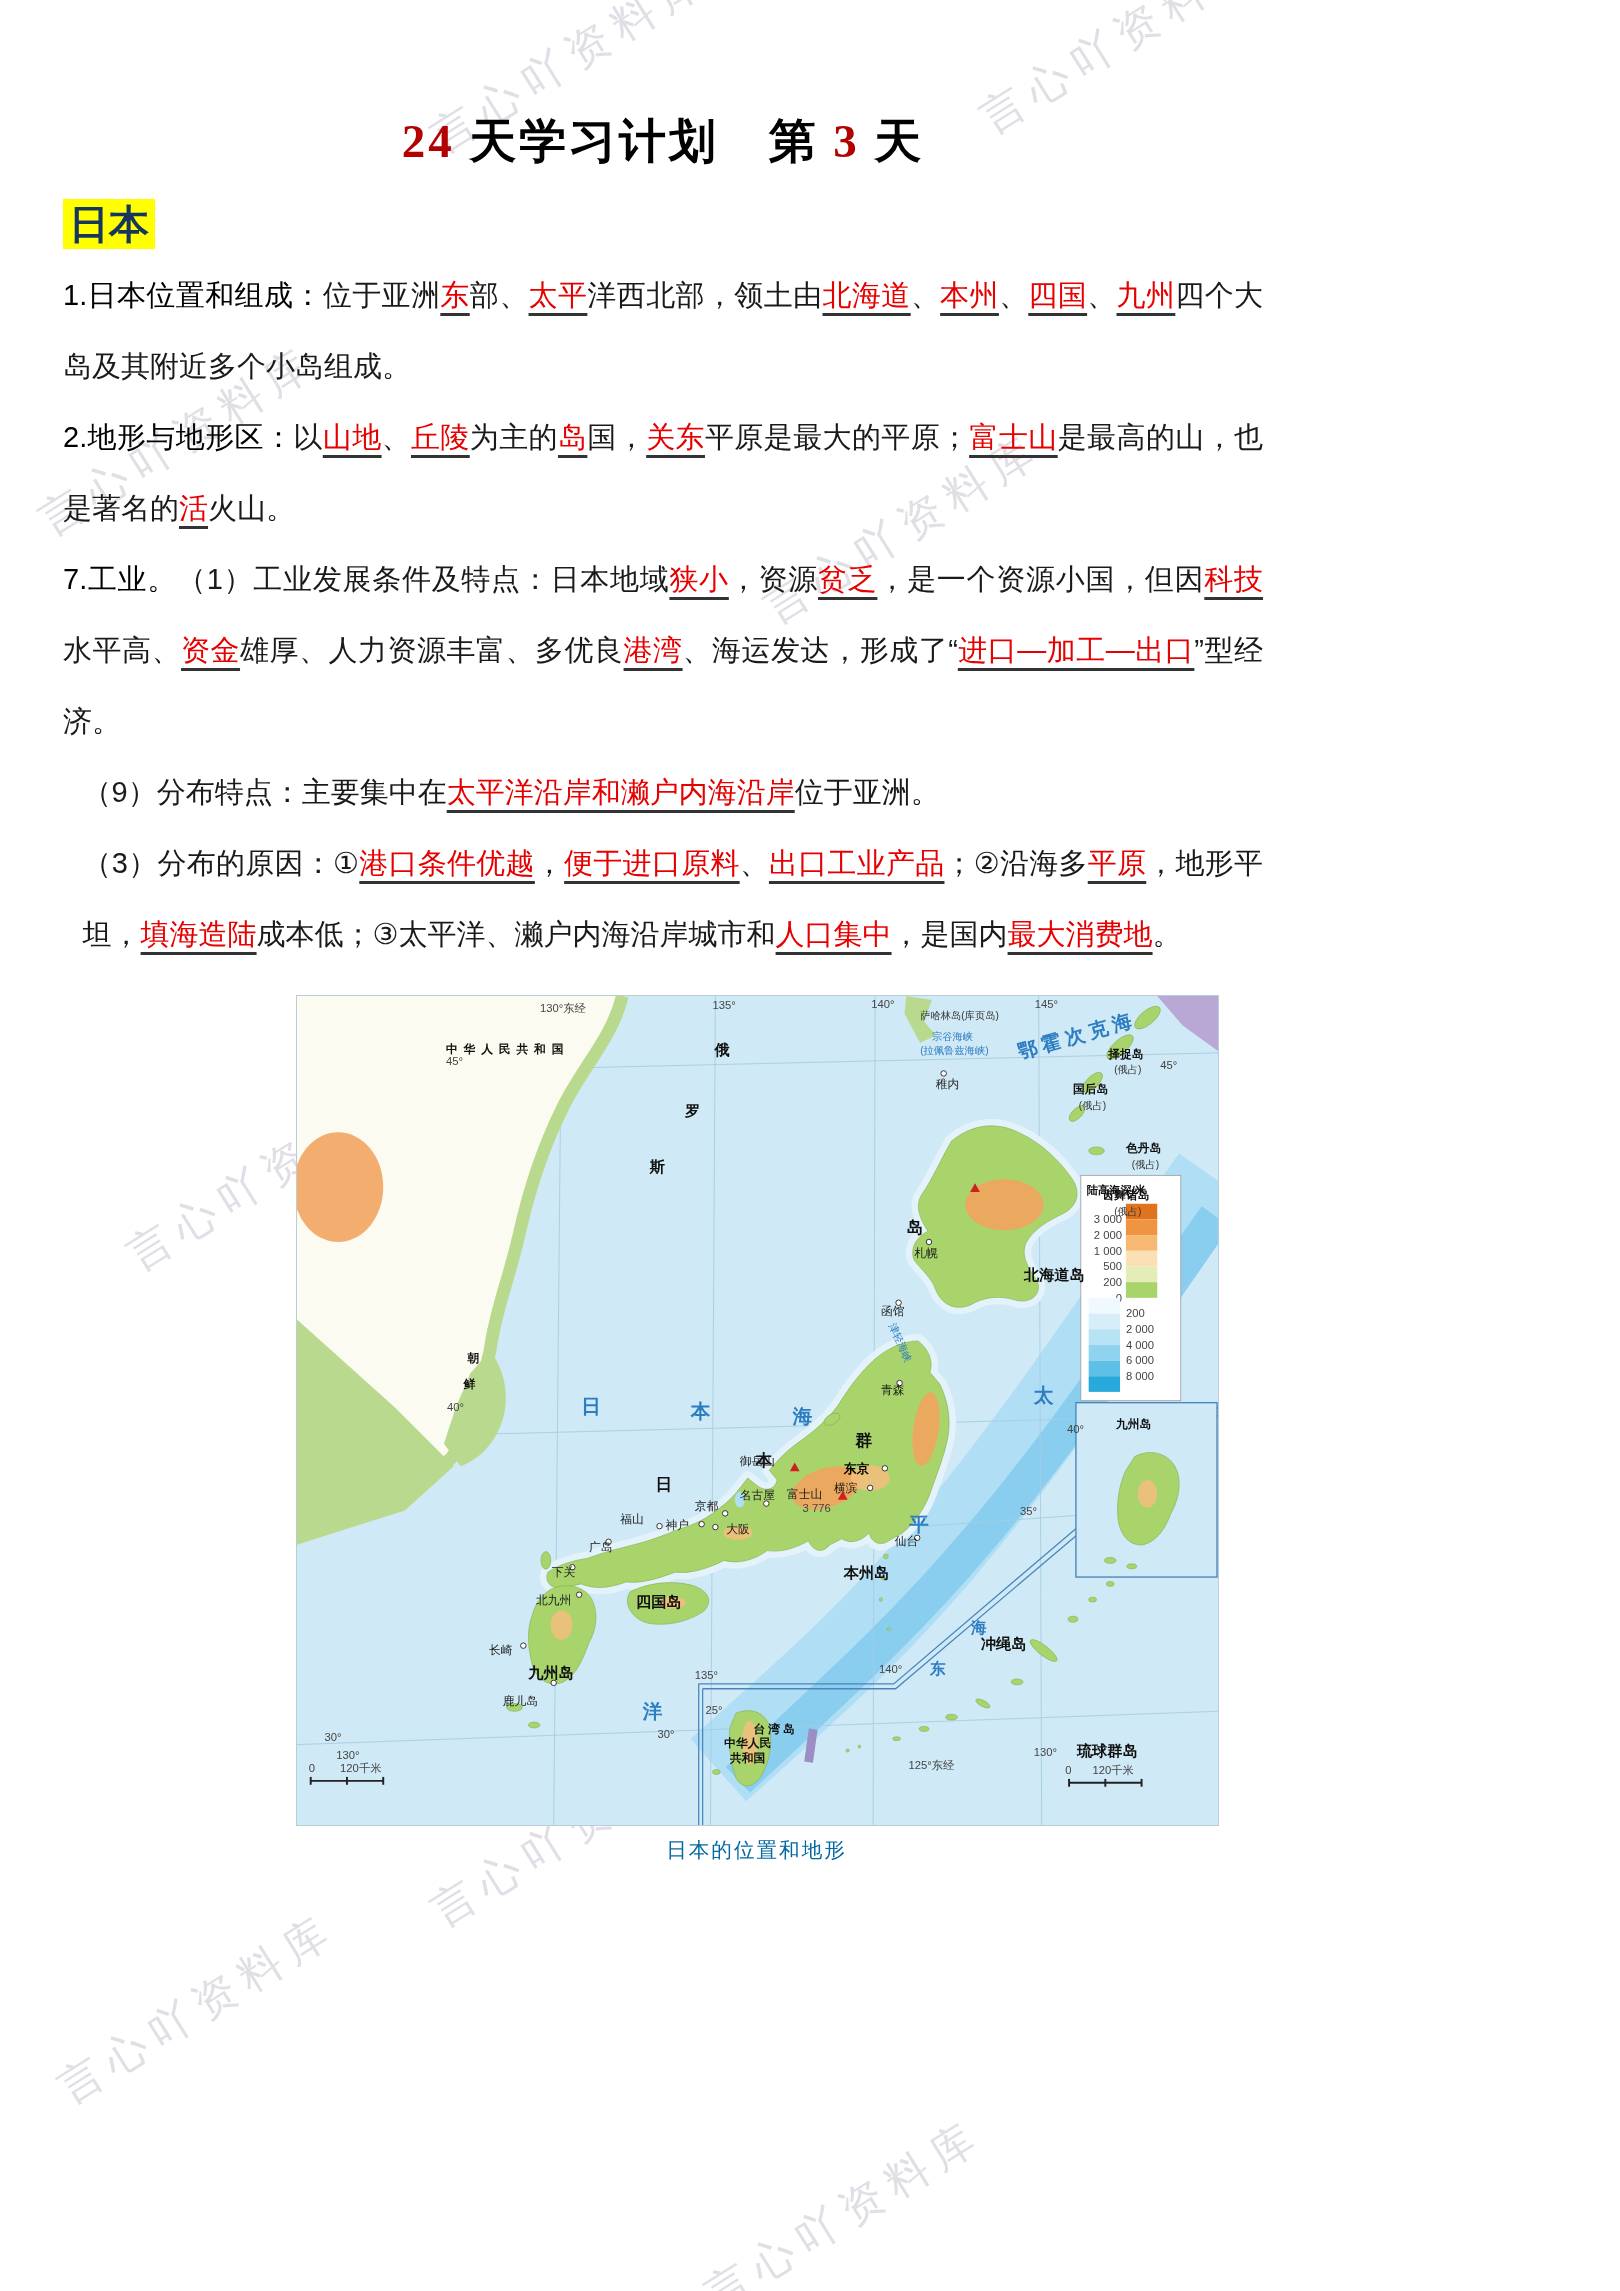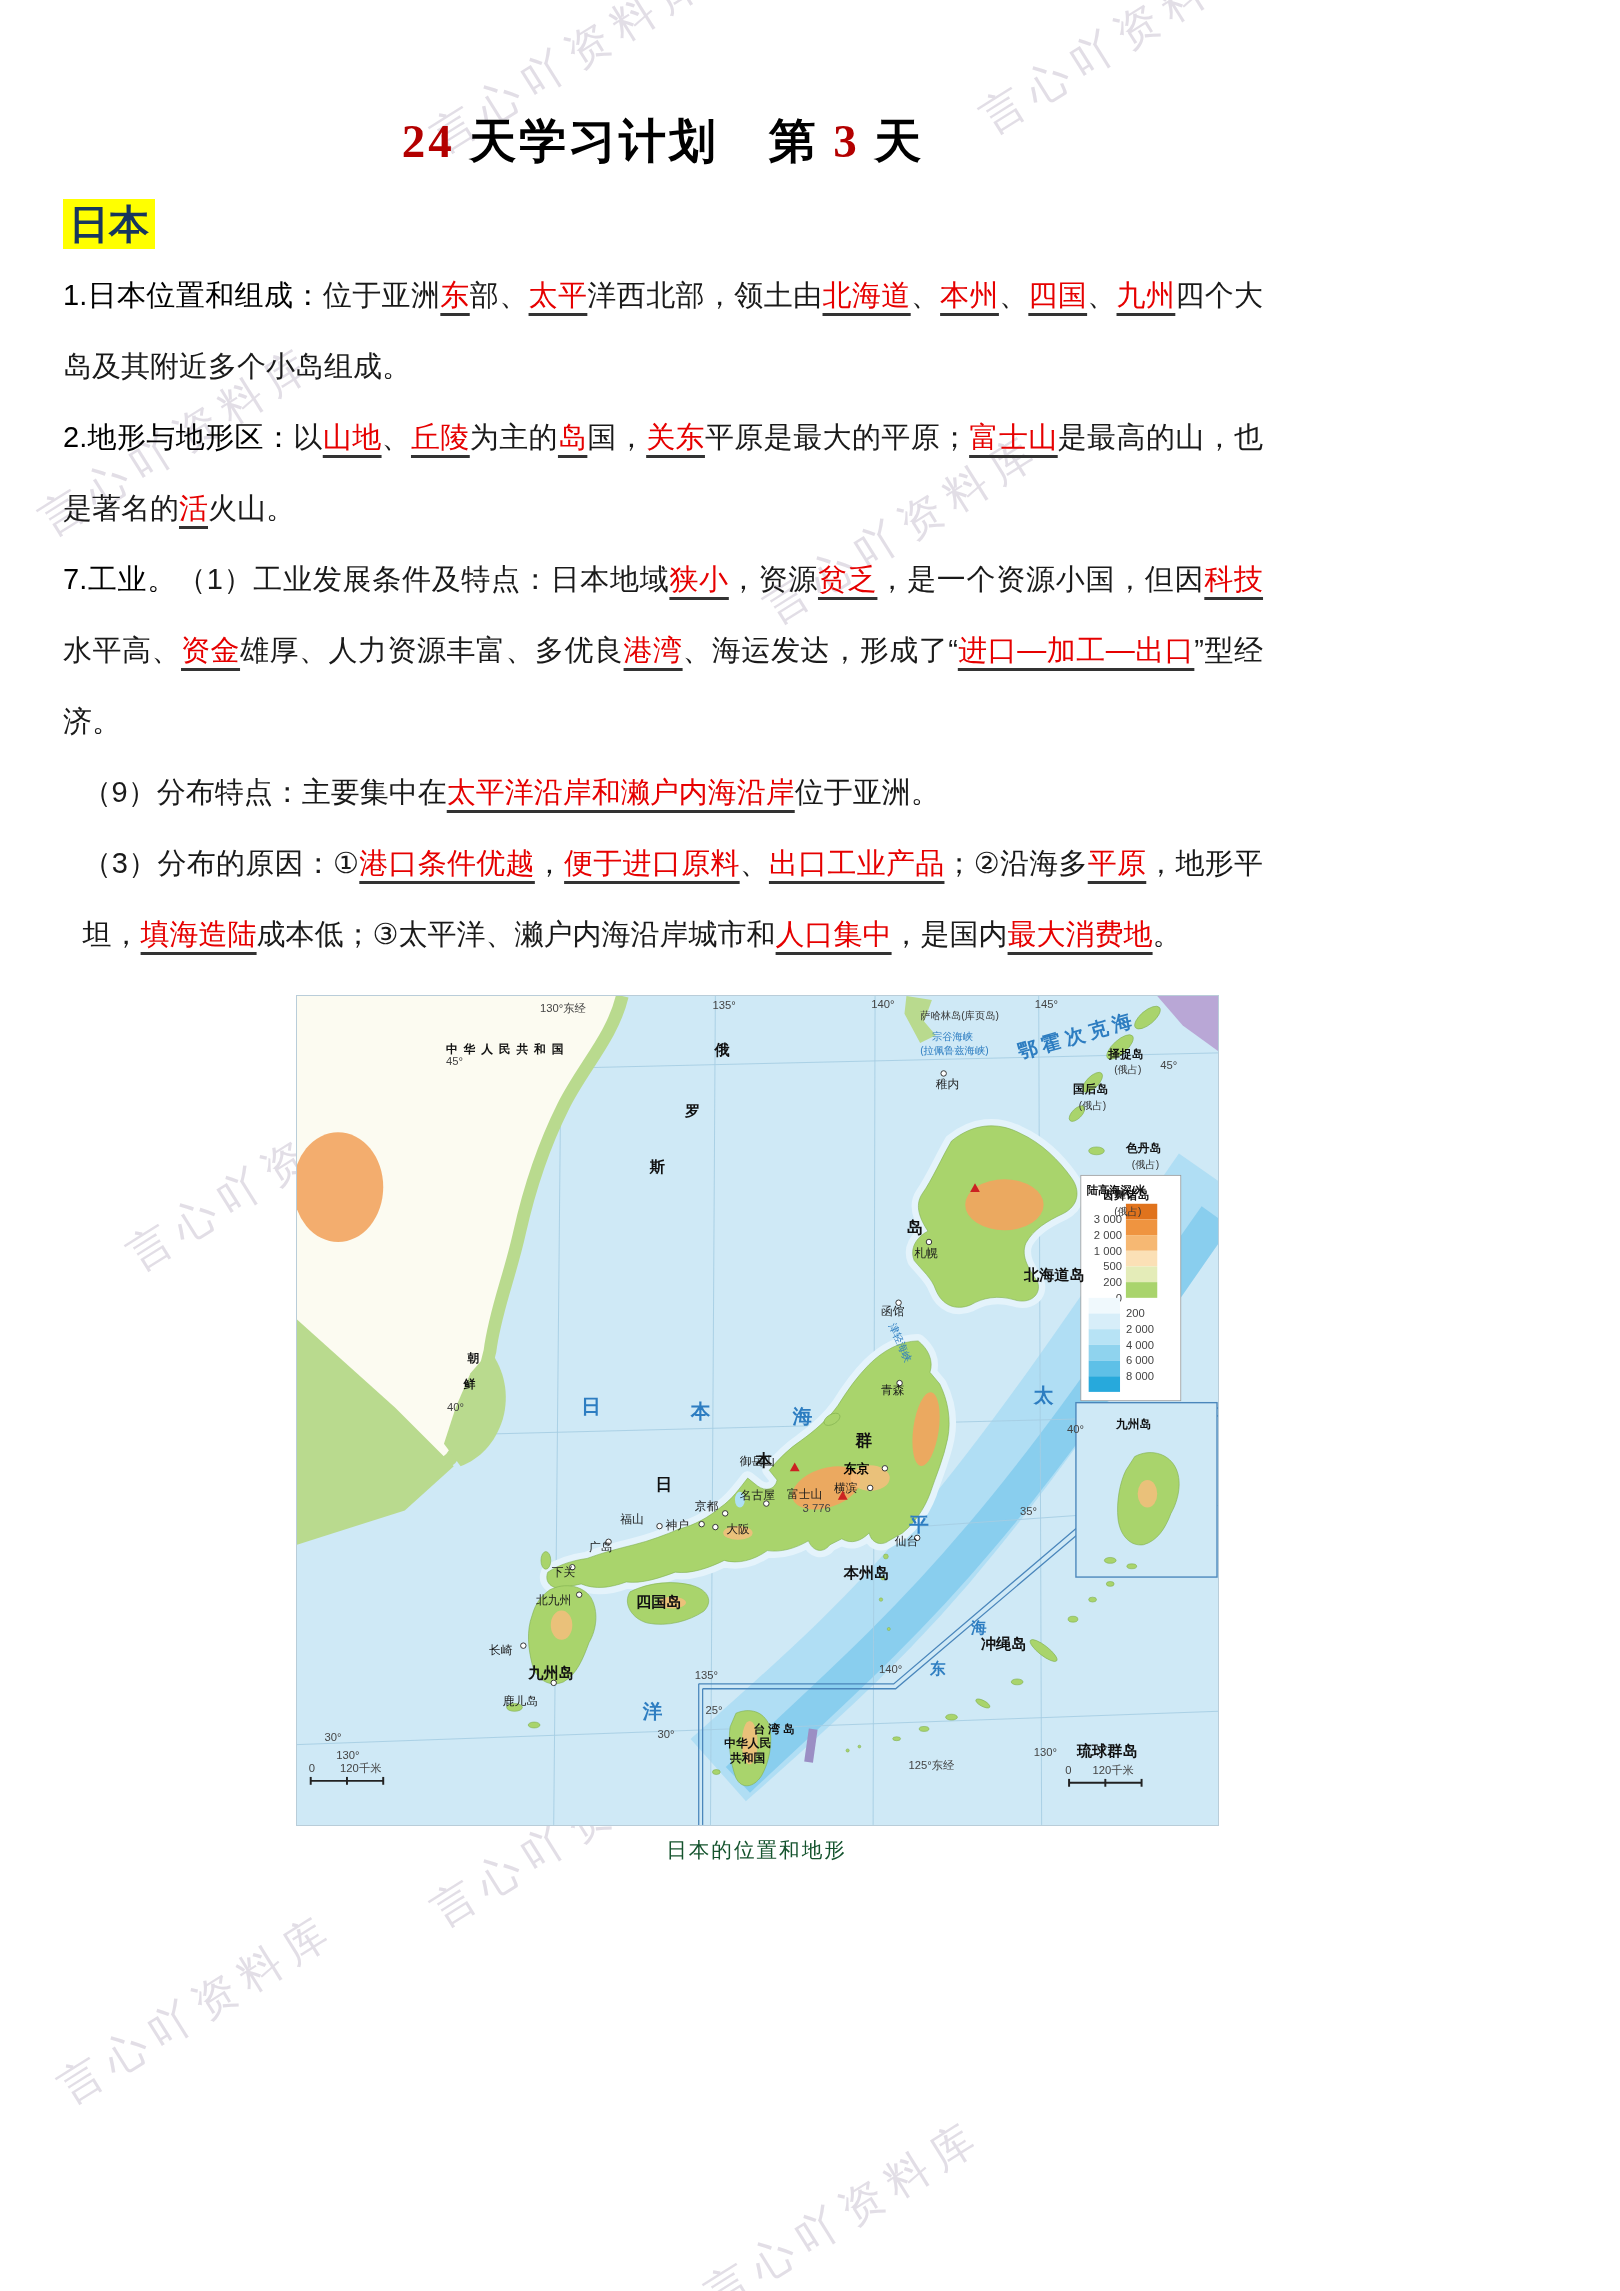--- a/index.html
+++ b/index.html
@@ -18,21 +18,21 @@
   .section-head{position:relative;z-index:1;margin:29px 0 0 63px;}
   .hl{background:#ffff00;color:#17365d;font-weight:bold;font-size:40px;padding:2.9px 5.9px;line-height:1.1;}
   .content{position:relative;z-index:1;margin:13.7px 63px 0 63px;font-size:29px;line-height:71px;
            text-align:justify;color:#1a1a1a;}
   .para{text-align:justify;}
   .para.indent{padding-left:19.6px;}
   .seg.b{font-weight:normal;color:#000;}
   .seg.r{color:#e60000;text-decoration:underline;text-decoration-color:#333;
          text-decoration-thickness:2.5px;text-underline-offset:7.8px;}
   .map-wrap{position:relative;z-index:1;margin:25.5px 0 0 296px;width:921px;}
-  .caption{text-align:center;font-size:20.6px;color:#14532d;margin-top:9.8px;letter-spacing:2px;}
+  .caption{text-align:center;font-size:20.6px;color:#0369a1;margin-top:9.8px;letter-spacing:2px;}
   
   #map-svg{display:block;background:#cfe9f6;border:1px solid #b9cdd9;}
   .grat line{stroke:#a5cde2;stroke-width:0.9;}
   .inset-border path{stroke:#4a86bb;stroke-width:1.3;fill:none;}
   .land-shape{fill:#a9d46c;stroke:#7fae4e;stroke-width:0.6;}
   .shelf{fill:none;stroke:#e4f3fb;stroke-width:14;stroke-linejoin:round;}
   .oro{fill:#f2a45f;opacity:0.9;}
   .oro2{fill:#f6bd7d;opacity:0.85;}
   .cont{fill:#fcfbf1;}
   .coastband{fill:none;stroke:#b9da8e;stroke-width:13;}

